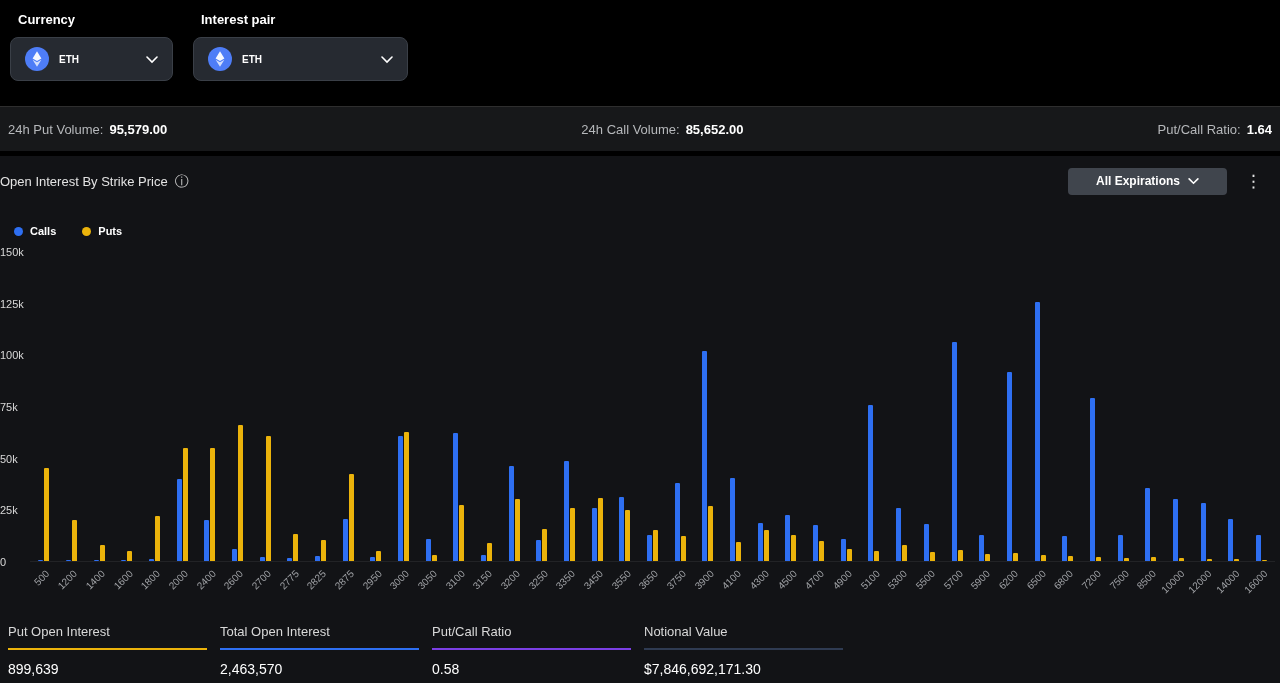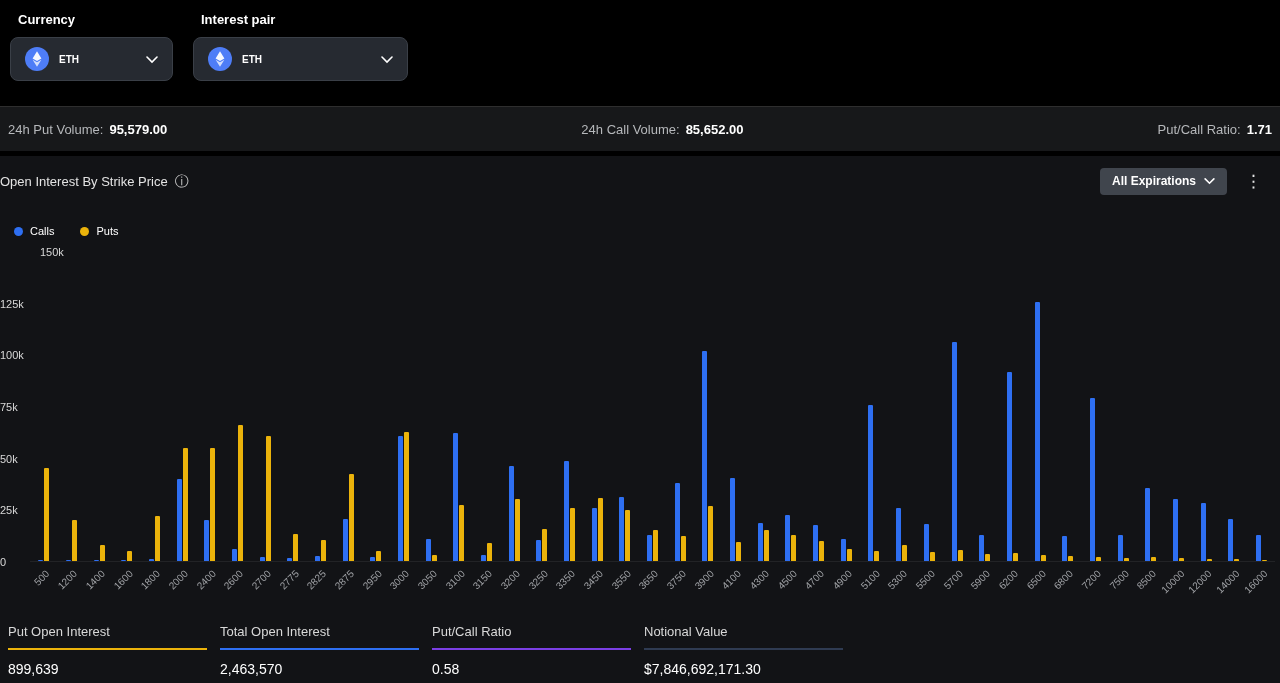--- a/index.html
+++ b/index.html
@@ -65,34 +65,34 @@
     padding:0 10px 0 0;
   }
   .panel-title { font-size:13px; color:#e3e3e3; margin-left:0; }
   .info-icon { margin-left:7px; color:#cfcfcf; font-size:14px; cursor:pointer; line-height:1; }
   .panel-actions { margin-left:auto; display:flex; align-items:center; gap:10px; }
   .expiry-btn {
     background:#40454d;
     border:none; border-radius:4px;
     color:#fff; font-size:12px; font-weight:bold;
     font-family:"Liberation Sans", sans-serif;
-    height:27px; padding:0 12px;
+    height:27px; padding:0 28px;
     display:flex; align-items:center; gap:8px;
     cursor:pointer;
     margin-left:12px;
   }
   .kebab { font-size:17px; color:#e6e6e6; padding:0 8px; cursor:pointer; line-height:1; }
 
   
   .legend { display:flex; align-items:center; gap:26px; padding:18px 0 0 14px; height:32px; }
   .legend-item { display:flex; align-items:center; gap:7px; }
   .legend-dot { width:9px; height:9px; border-radius:50%; }
   .legend-dot.calls { background:var(--calls-color,#2E6FF2); }
   .legend-dot.puts  { background:var(--puts-color,#EBB30B); }
-  .legend-label { font-size:11px; font-weight:normal; color:#fff; }
+  .legend-label { font-size:11px; font-weight:bold; color:#fff; }
 
   
   .chart-area { position:relative; height:310px; margin-top:14px; }
   .y-axis { position:absolute; left:0; top:0; bottom:0; width:28px; }
   .y-tick {
     position:absolute; left:0;
     transform:translateY(50%);
     font-size:11px; color:#d8d8d8;
   }
   .plot {
@@ -172,21 +172,21 @@
   <div class="stat-pair">
     <span class="lbl">24h Put Volume:</span>
     <span class="val">95,579.00</span>
   </div>
   <div class="stat-pair">
     <span class="lbl">24h Call Volume:</span>
     <span class="val">85,652.00</span>
   </div>
   <div class="stat-pair">
     <span class="lbl">Put/Call Ratio:</span>
-    <span class="val">1.71</span>
+    <span class="val">1.64</span>
   </div>
 </div>
 
 <div class="panel">
 
   <div class="panel-header">
     <span class="panel-title">Open Interest By Strike Price</span>
     <span class="info-icon">ⓘ</span>
     <div class="panel-actions">
       <button class="expiry-btn">
@@ -213,21 +213,21 @@
   </div>
 
   <div class="chart-area">
     <div class="y-axis" id="y-axis">
         <span class="y-tick" style="bottom: 0%;">0</span>
         <span class="y-tick" style="bottom: 16.6667%;">25k</span>
         <span class="y-tick" style="bottom: 33.3333%;">50k</span>
         <span class="y-tick" style="bottom: 50%;">75k</span>
         <span class="y-tick" style="bottom: 66.6667%;">100k</span>
         <span class="y-tick" style="bottom: 83.3333%;">125k</span>
-        <span class="y-tick" style="bottom: 100%; padding-left: 40px;">150k</span>
+        <span class="y-tick" style="bottom: 100%;">150k</span>
       </div>
     <div class="plot" id="plot">
         <div class="bar-group">
           <div class="bar calls" style="height: 0.4%;"></div>
           <div class="bar puts" style="height: 30%;"></div>
           <div class="x-label">500</div>
         </div>
         <div class="bar-group">
           <div class="bar calls" style="height: 0.33%;"></div>
           <div class="bar puts" style="height: 13.33%;"></div>

